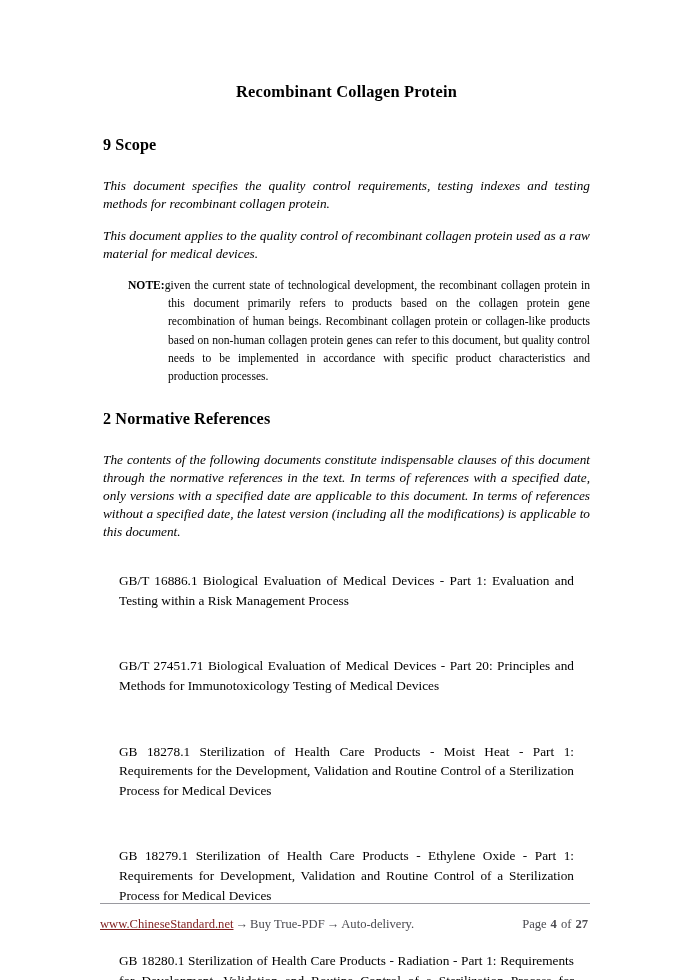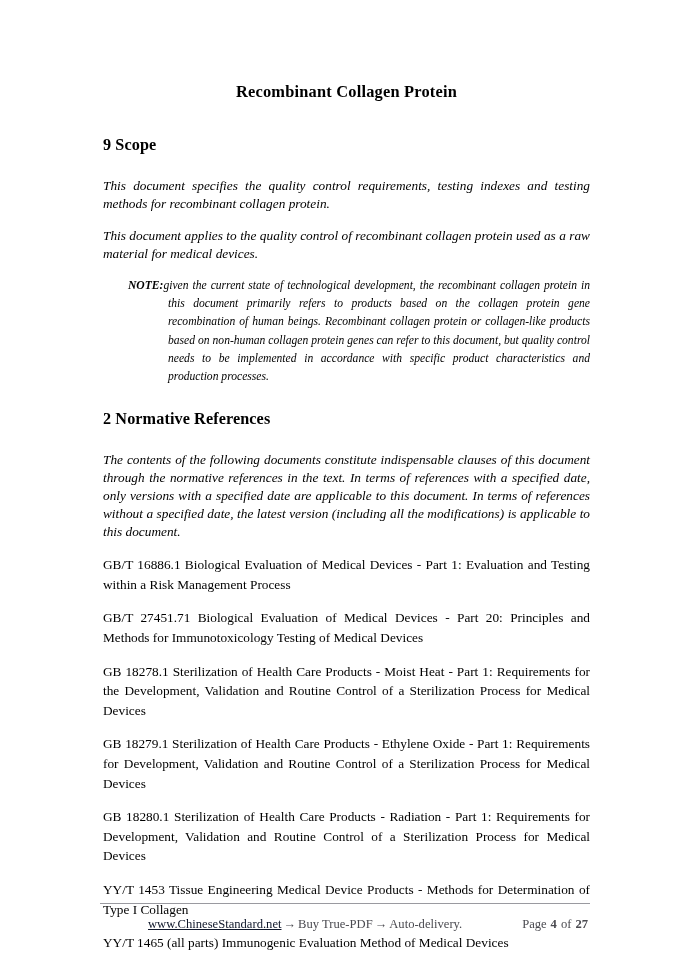--- a/index.html
+++ b/index.html
@@ -90,33 +90,32 @@
 
   
   .note-block {
     margin: 0 0 0 25px;
     font-size: 11.6px;
     line-height: 18.2px;
     text-align: justify;
     text-justify: inter-word;
     padding-left: 40px;
     text-indent: -40px;
-    font-style: italic;
   }
   .note-label {
     font-weight: bold;
   }
 
   
   p.ref-entry {
     font-size: 13.3px;
     line-height: 19.6px;
     text-align: justify;
     text-justify: inter-word;
-    margin: 0;
+    margin: 16px;
     padding: 0;
   }
 
   
   .footer-zone {
     position: absolute;
     left: 0;
     top: 903px;
     width: 693px;
     height: 60px;
@@ -138,22 +137,21 @@
     align-items: baseline;
     justify-content: space-between;
     font-size: 12.6px;
     color: #4a4a50;
   }
   .footer-left {
     white-space: nowrap;
   }
   .footer-link {
     text-decoration: underline;
-    color: #0f172a;
-    margin-left: 48px;
+    color: #7f1d1d;
   }
   .footer-arrow {
     padding: 0 2px;
   }
   .footer-right {
     white-space: nowrap;
     padding-right: 2px;
   }
   .footer-right b { font-weight: bold; }
   .fr-sp { display: inline-block; width: 4px; }

